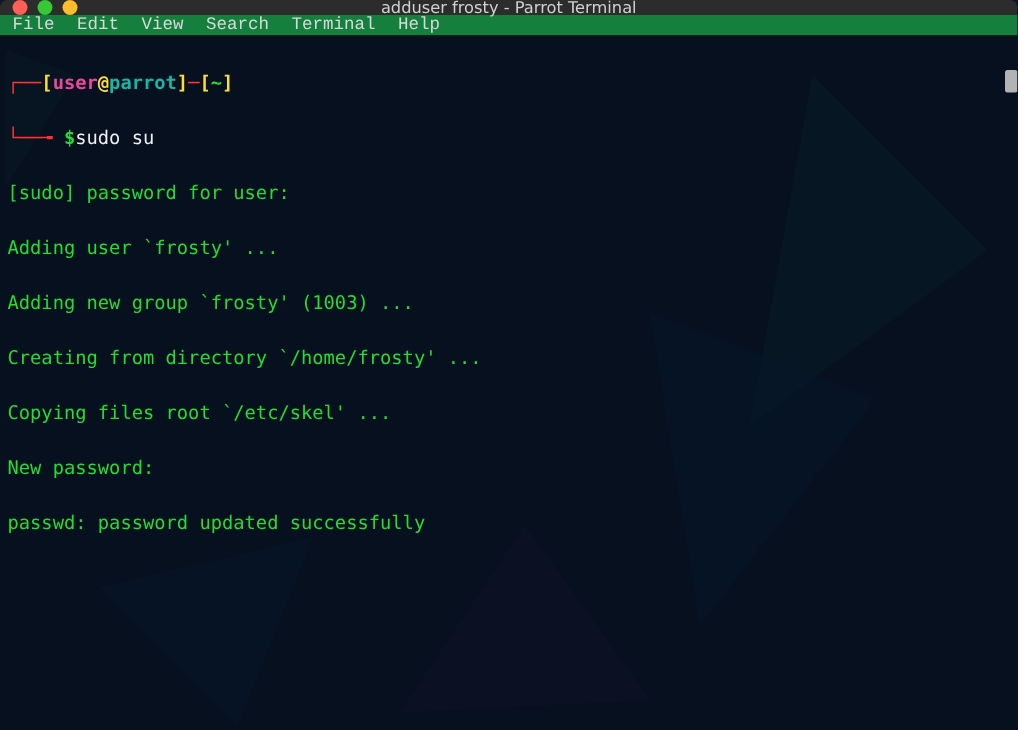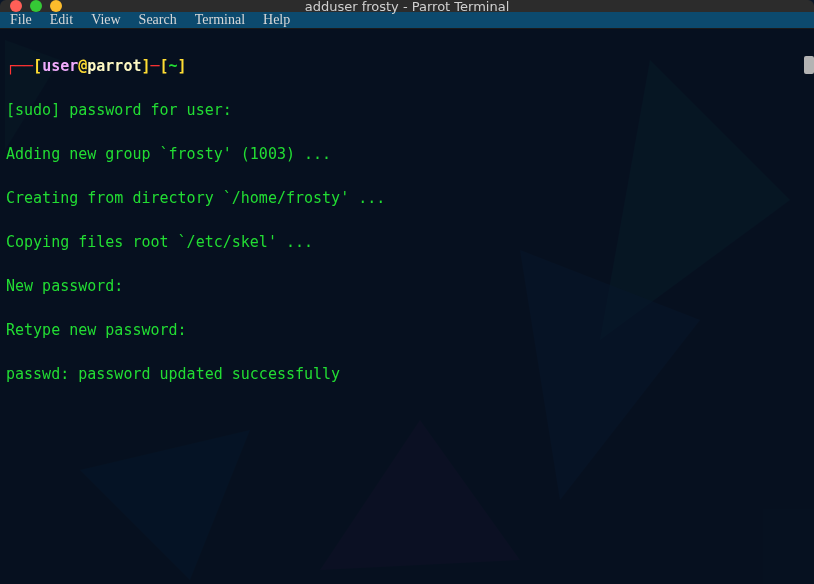--- a/index.html
+++ b/index.html
@@ -51,28 +51,28 @@
     .title-text {
       position: absolute;
       left: 0; right: 0;
       text-align: center;
       color: #d0d0d0;
       font-size: 13px;
       font-family: 'DejaVu Sans', sans-serif;
     }
     .menubar {
       height: 28px;
-      background: #0c4a6e;
+      background: #15803d;
       display: flex;
       align-items: center;
       padding-left: 10px;
       gap: 18px;
       color: #d8d8d8;
       font-size: 14px;
-      font-family: Liberation Serif, serif;
+      font-family: Liberation Mono, monospace;
       border-bottom: 1px solid #1a1a1a;
     }
     .menubar span { cursor: default; }
     .terminal-body {
       flex: 1;
       background: rgba(5, 15, 30, 0.78);
       padding: 4px 6px;
       font-size: 15px;
       line-height: 22px;
       color: #22dd33;
@@ -86,22 +86,22 @@
       width: 10px;
       height: 18px;
       background: #b3b3b3;
       border-radius: 2px;
       z-index: 2;
     }
     .line { white-space: pre; }
     .c-red { color: #ff3333; }
     .c-green { color: #22dd33; }
     .c-yellow { color: #ffdd33; }
-    .c-cyan { color: #f0abfc; }
-    .c-blue { color: #fef9c3; }
+    .c-cyan { color: #ec4899; }
+    .c-blue { color: #14b8a6; }
     .c-white { color: #eeeeee; }
     .b { font-weight: bold; }
   </style>
 </head>
 <body>
 
 <svg class="bg-decor" viewBox="0 0 814 584" preserveAspectRatio="none">
   <polygon points="650,60 790,200 600,340" fill="#0e5a5a" opacity="0.35"></polygon>
   <polygon points="520,250 700,320 560,500" fill="#0a3a70" opacity="0.35"></polygon>
   <polygon points="420,420 520,560 320,570" fill="#5a0e5a" opacity="0.3"></polygon>
@@ -124,26 +124,27 @@
     <span>File</span>
     <span>Edit</span>
     <span>View</span>
     <span>Search</span>
     <span>Terminal</span>
     <span>Help</span>
   </div>
 
   <div class="terminal-body">
 <div class="line"><span class="c-red b">┌──</span><span class="c-yellow b">[</span><span class="c-cyan b">user</span><span class="c-yellow b">@</span><span class="c-blue b">parrot</span><span class="c-yellow b">]</span><span class="c-red b">─</span><span class="c-yellow b">[</span><span class="c-green b">~</span><span class="c-yellow b">]</span></div>
+<div class="line"><span class="c-red b">└──╼ </span><span class="c-green b">$</span><span class="c-white">sudo su</span></div>
 <div class="line c-green">[sudo] password for user:</div>
+<div class="line c-green">Adding user `frosty' ...</div>
 <div class="line c-green">Adding new group `frosty' (1003) ...</div>
 <div class="line c-green">Creating from directory `/home/frosty' ...</div>
 <div class="line c-green">Copying files root `/etc/skel' ...</div>
 <div class="line c-green">New password:</div>
-<div class="line c-green">Retype new password:</div>
 <div class="line c-green">passwd: password updated successfully</div>
 
 
 
 
 
 
 
 
 

